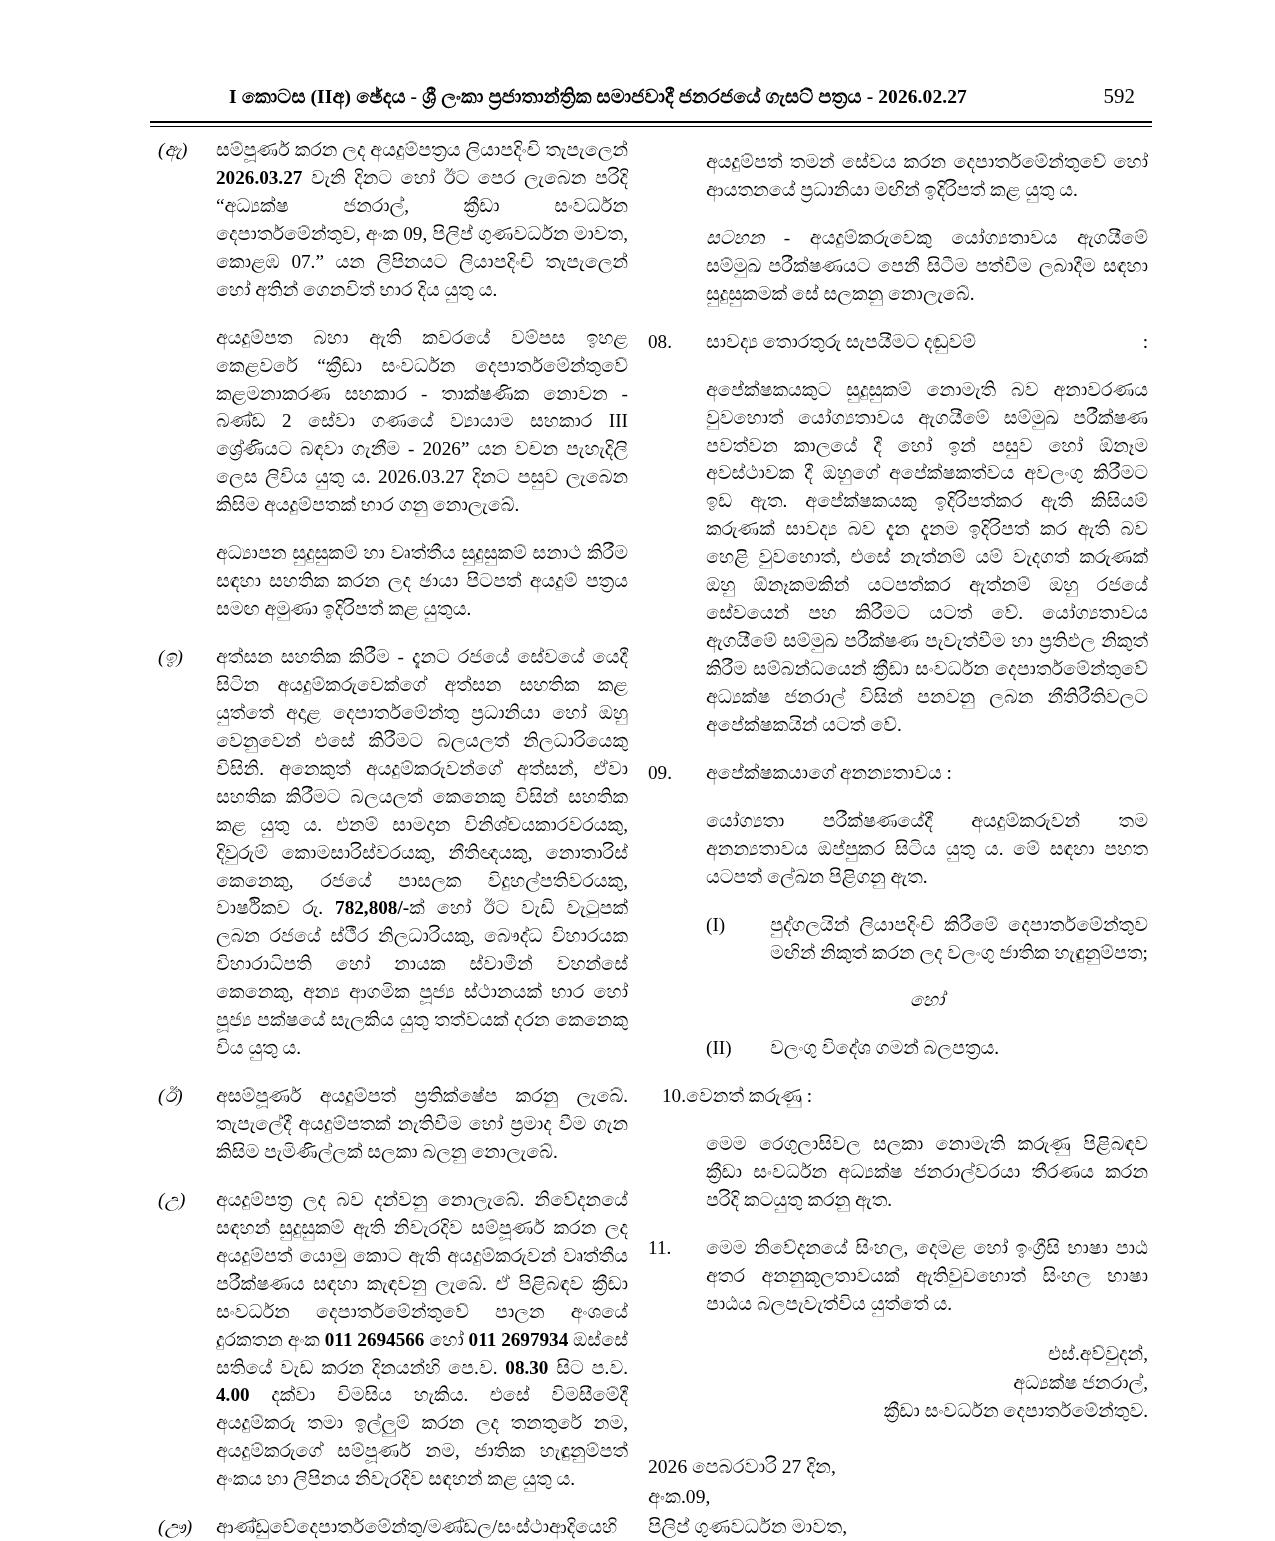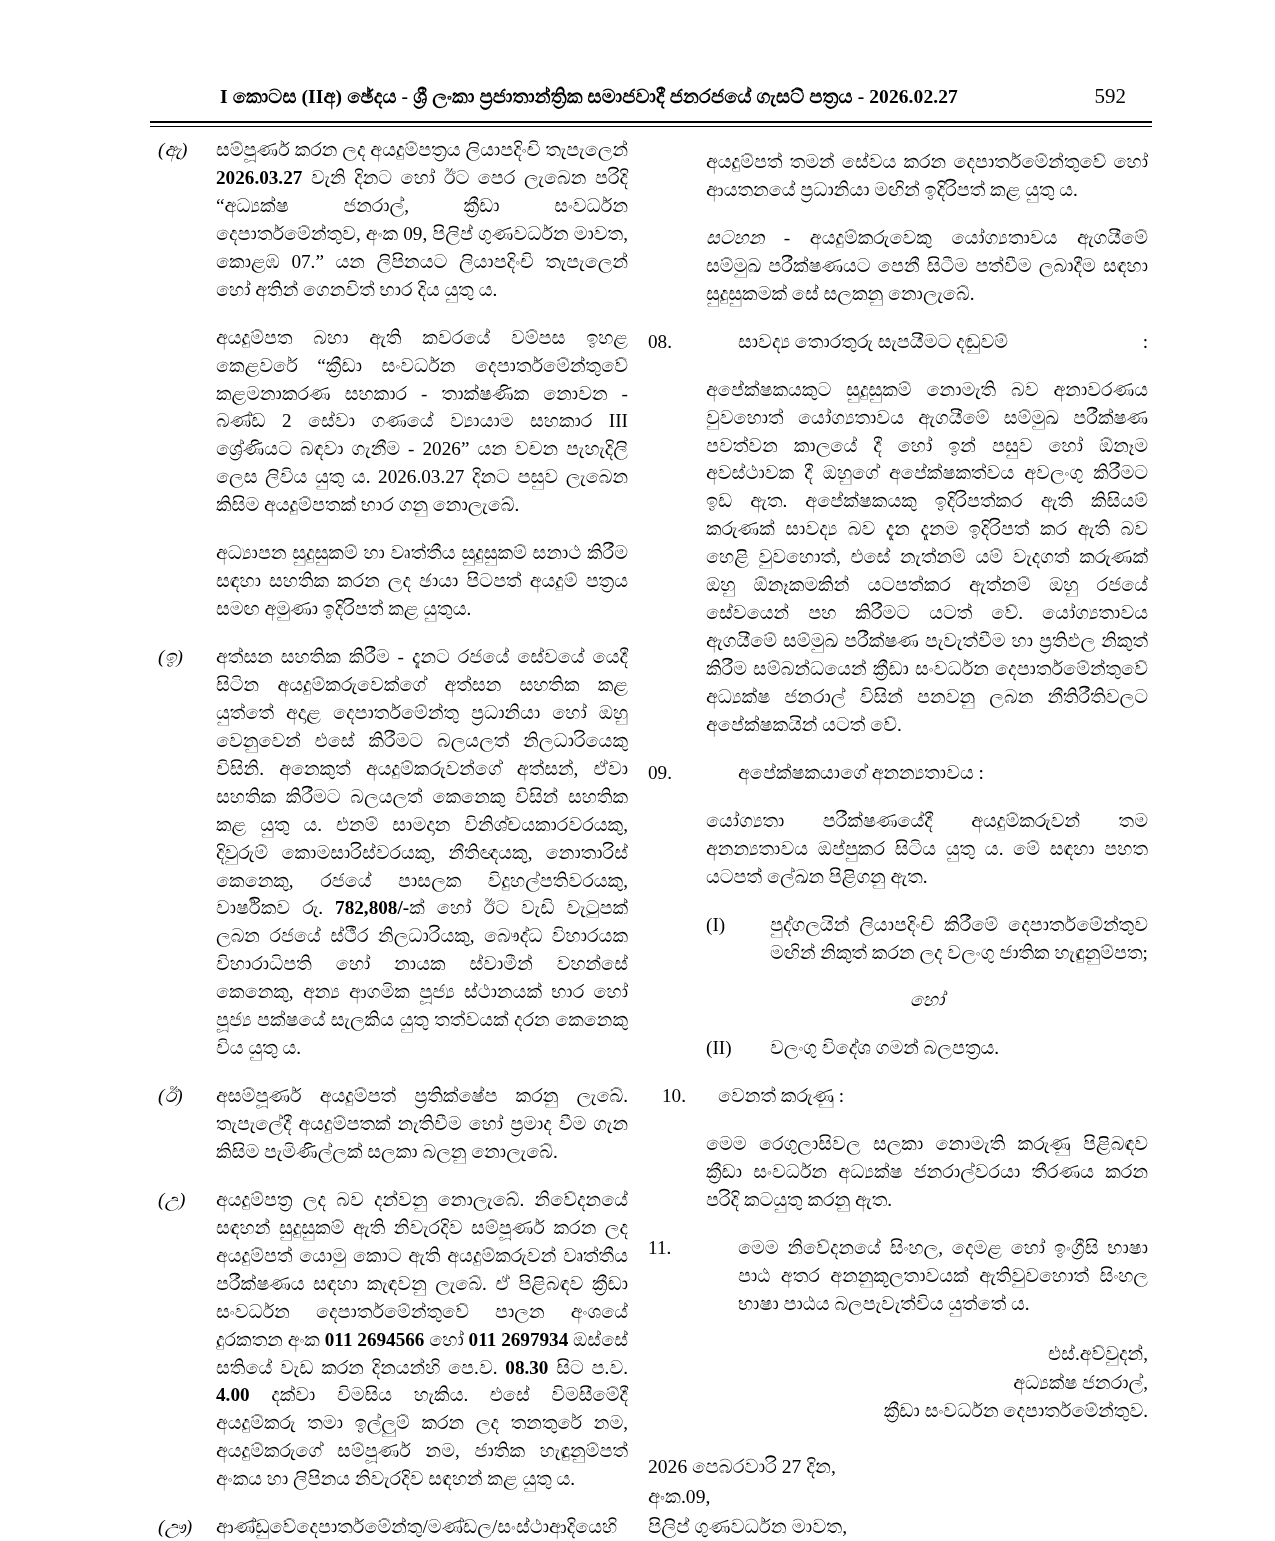--- a/index.html
+++ b/index.html
@@ -19,21 +19,21 @@
     position: absolute;
     left: 0;
     top: 0;
     width: 1275px;
     height: 1541px;
   }
 
   
   .header {
     position: absolute;
-    left: 132px;
+    left: 141px;
     top: 84px;
     width: 1000px;
     height: 34px;
   }
   .header-inner {
     display: flex;
     align-items: baseline;
     justify-content: space-between;
     width: 100%;
   }
@@ -113,21 +113,20 @@
   
   .lm { width: 58px; }
   .lb { width: 412px; }
 
   .sec-head {
     display: flex;
     align-items: flex-start;
     margin: 0 0 20px 0;
     font-size: 19.2px;
     line-height: 1.455;
-    gap: 32px;
   }
   .sec-head .sh-num { flex: 0 0 58px; }
   .sec-head .sh-text { flex: 1 1 auto; }
   .sec-head .sh-colon {
     margin-left: auto;
     padding-left: 24px;
   }
 
   .indent-body {
     margin-left: 58px;

